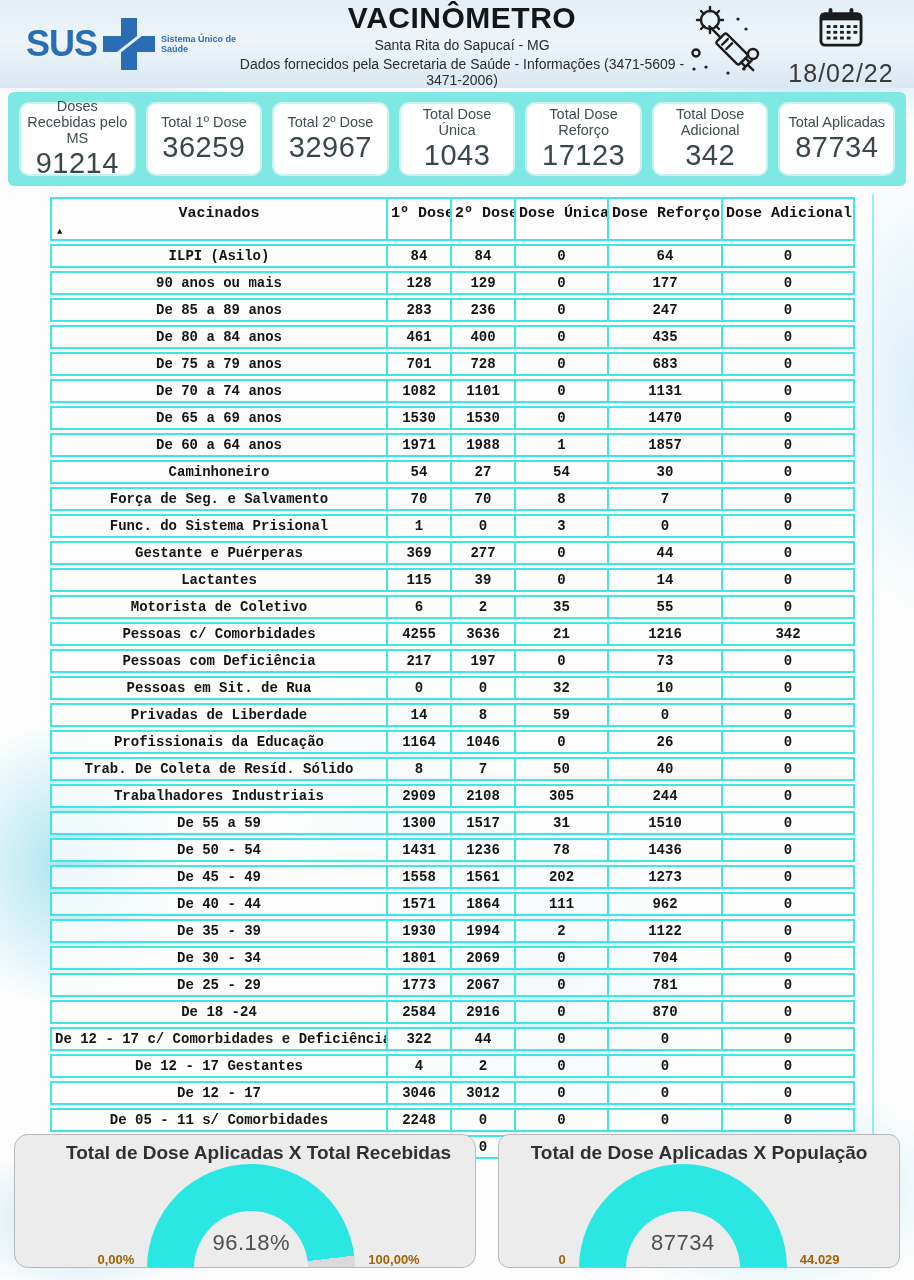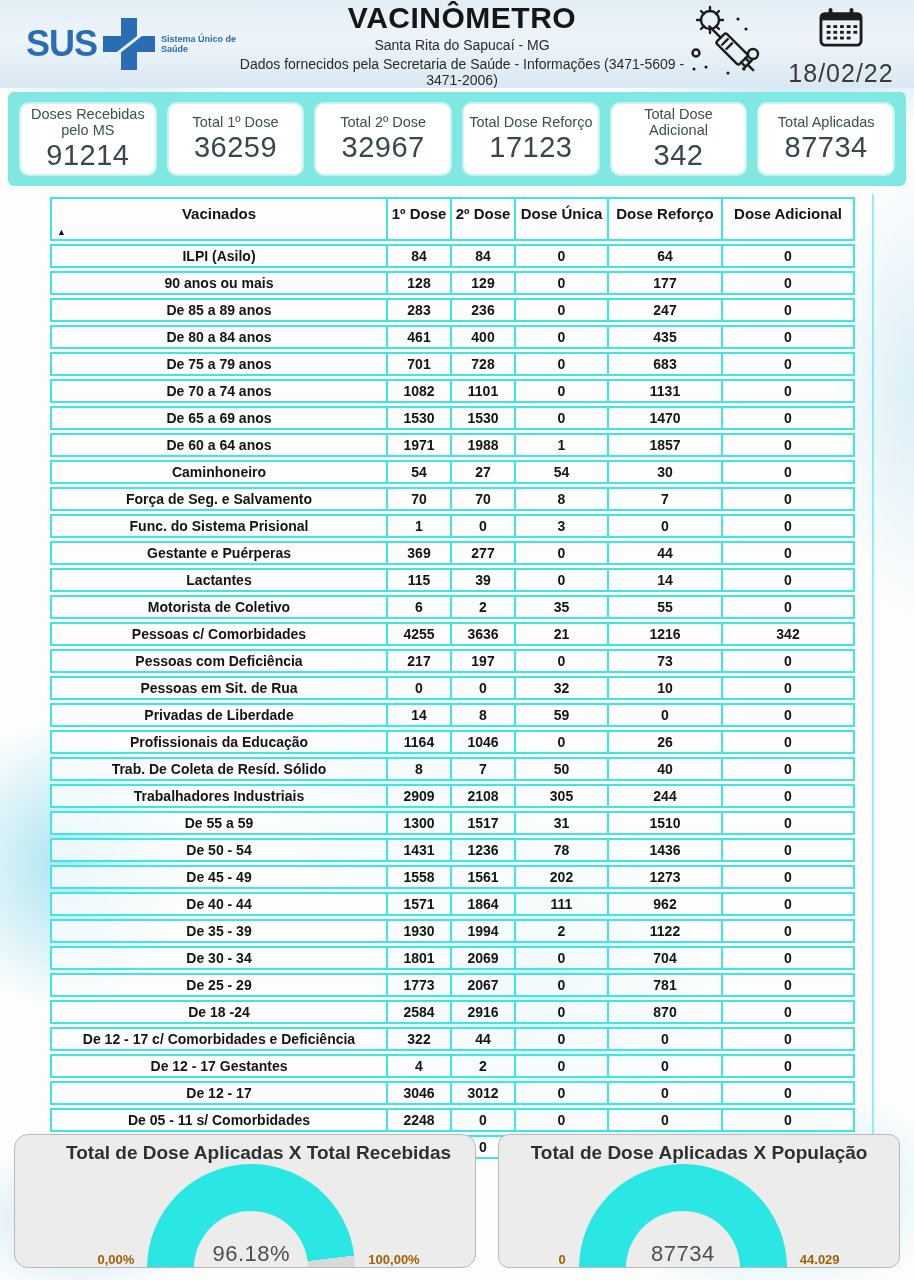--- a/index.html
+++ b/index.html
@@ -48,21 +48,21 @@
   }
   .card {
     flex:1; background:#ffffff; border:2px solid #c9f3f0; border-radius:10px;
     display:flex; flex-direction:column; justify-content:center; align-items:center;
     text-align:center; padding:2px 4px;
   }
   .card-label { font-size:14.5px; line-height:1.12; color:#3f4e50; }
   .card-value { font-size:29px; color:#39474a; margin-top:1px; letter-spacing:.5px; }
 
   
-  .table-wrap { position:relative; z-index:1; margin:8px 59px 0 50px; }
+  .table-wrap { position:relative; z-index:1; margin:8px 59px 0 50px;font-family:Liberation Mono, monospace; }
   .table-edge { position:absolute; right:-19px; top:0; bottom:6px; width:2px; background:rgba(62,230,230,.55); }
   table { width:100%; border-collapse:separate; border-spacing:0 3px; table-layout:fixed; }
   th, td {
     border-top:2px solid #3ee6e6; border-bottom:2px solid #3ee6e6; border-right:2px solid #3ee6e6;
     background:rgba(252,253,253,.78); text-align:center; font-weight:bold; color:#141414;
     padding:0 3px; overflow:hidden; white-space:nowrap;
   }
   th:first-child, td:first-child { border-left:2px solid #3ee6e6; }
   th { font-size:15px; vertical-align:top; padding-top:6px; height:44px; position:relative; }
   td { font-size:14px; line-height:20px; }
@@ -77,21 +77,21 @@
   .gcard.left { flex:52;padding-left:27px; } .gcard.right { flex:48;border-radius:11px; }
   .gtitle { font-size:19px; font-weight:bold; color:#303030; margin-top:7px; }
   .gauge-row { display:flex; align-items:flex-end; margin-top:auto; }
   .gmin, .gmax { font-size:13px; font-weight:bold; color:#a16207; margin-bottom:1px; }
   .gauge { position:relative; width:230px; height:104px; overflow:hidden; margin:0 2px; }
   .arc {
     position:absolute; left:11px; top:0; width:208px; height:208px; border-radius:50%;
     background:conic-gradient(from 270deg, #2be7e3 0deg var(--deg,180deg), #d9d9d9 var(--deg,180deg) 180deg, transparent 180deg 360deg);
   }
   .hole { position:absolute; left:58px; top:47px; width:114px; height:114px; border-radius:50%; background:#ececec; }
-  .gvalue { position:absolute; bottom:1px; width:100%; text-align:center; font-size:22px; color:#4f4f4f; font-weight:400; letter-spacing:.5px; }
+  .gvalue { position:absolute; bottom:12px; width:100%; text-align:center; font-size:22px; color:#4f4f4f; font-weight:400; letter-spacing:.5px; }
 
   svg .ln { fill:none; stroke:#1c1c1c; stroke-width:2.4; stroke-linecap:round; }
 </style>
 </head>
 <body>
 
 <div class="page">
 
   <div class="blob b1"></div>
   <div class="blob b2"></div>
@@ -186,20 +186,24 @@
       </div>
       <div class="card">
         <div class="card-label">Total 1º Dose</div>
         <div class="card-value">36259</div>
       </div>
       <div class="card">
         <div class="card-label">Total 2º Dose</div>
         <div class="card-value">32967</div>
       </div>
       <div class="card">
+        <div class="card-label">Total Dose Única</div>
+        <div class="card-value">1043</div>
+      </div>
+      <div class="card">
         <div class="card-label">Total Dose Reforço</div>
         <div class="card-value">17123</div>
       </div>
       <div class="card">
         <div class="card-label">Total Dose Adicional</div>
         <div class="card-value">342</div>
       </div>
       <div class="card">
         <div class="card-label">Total Aplicadas</div>
         <div class="card-value">87734</div>

